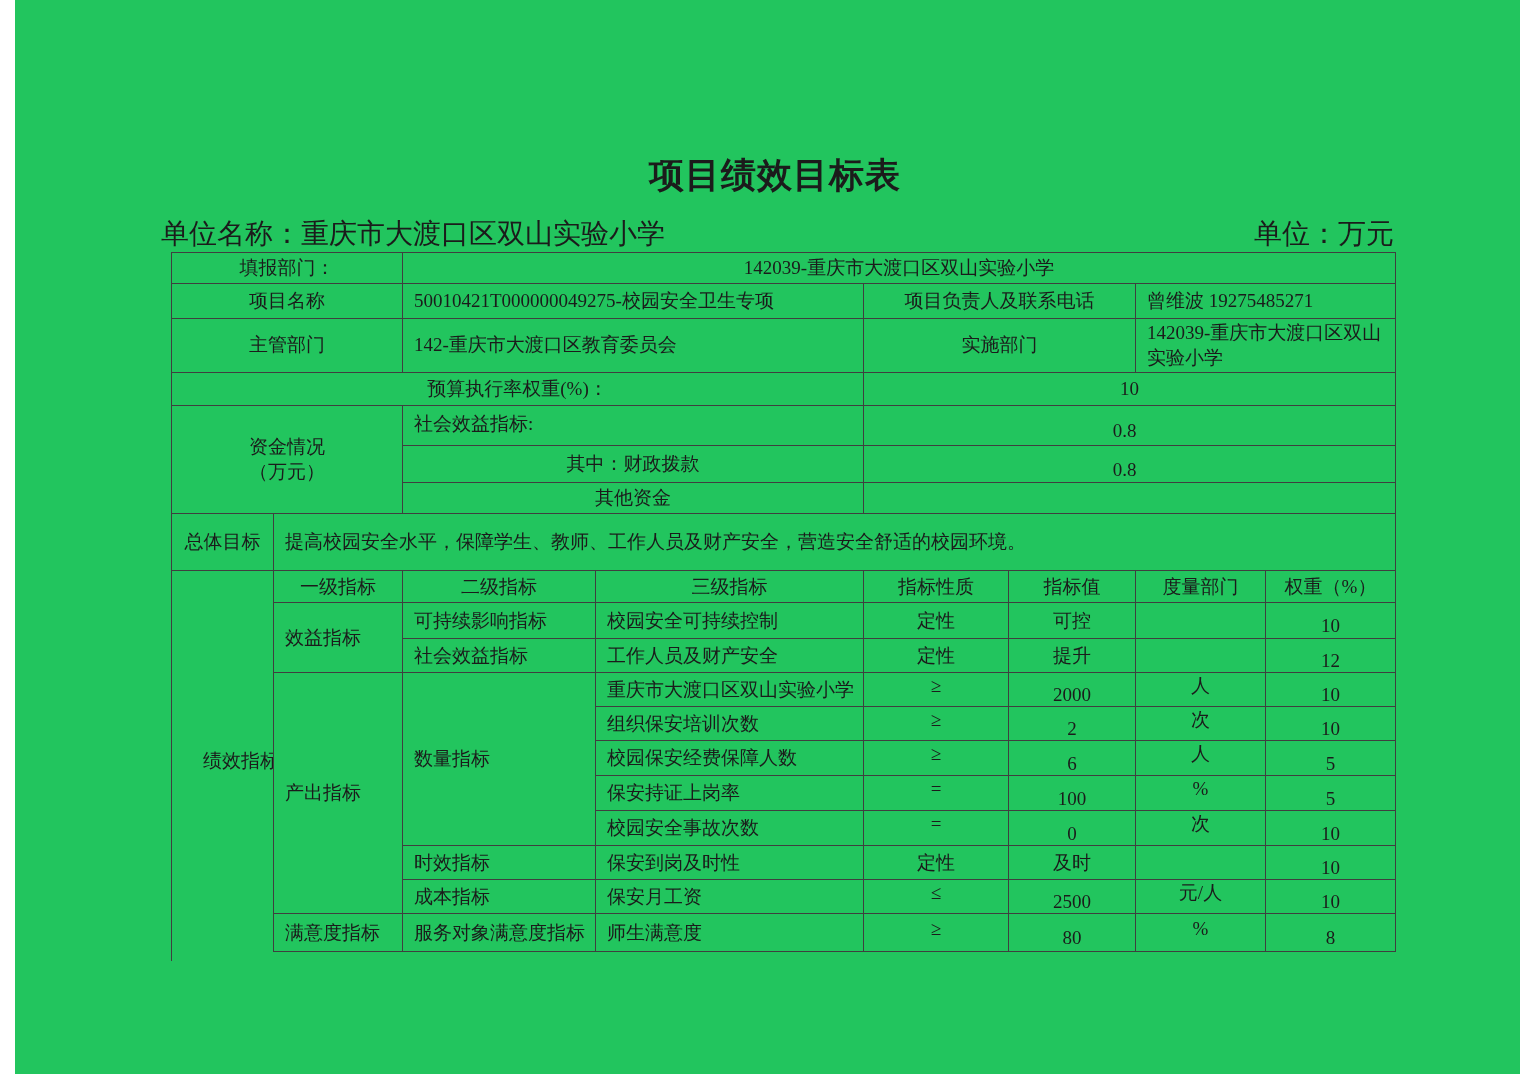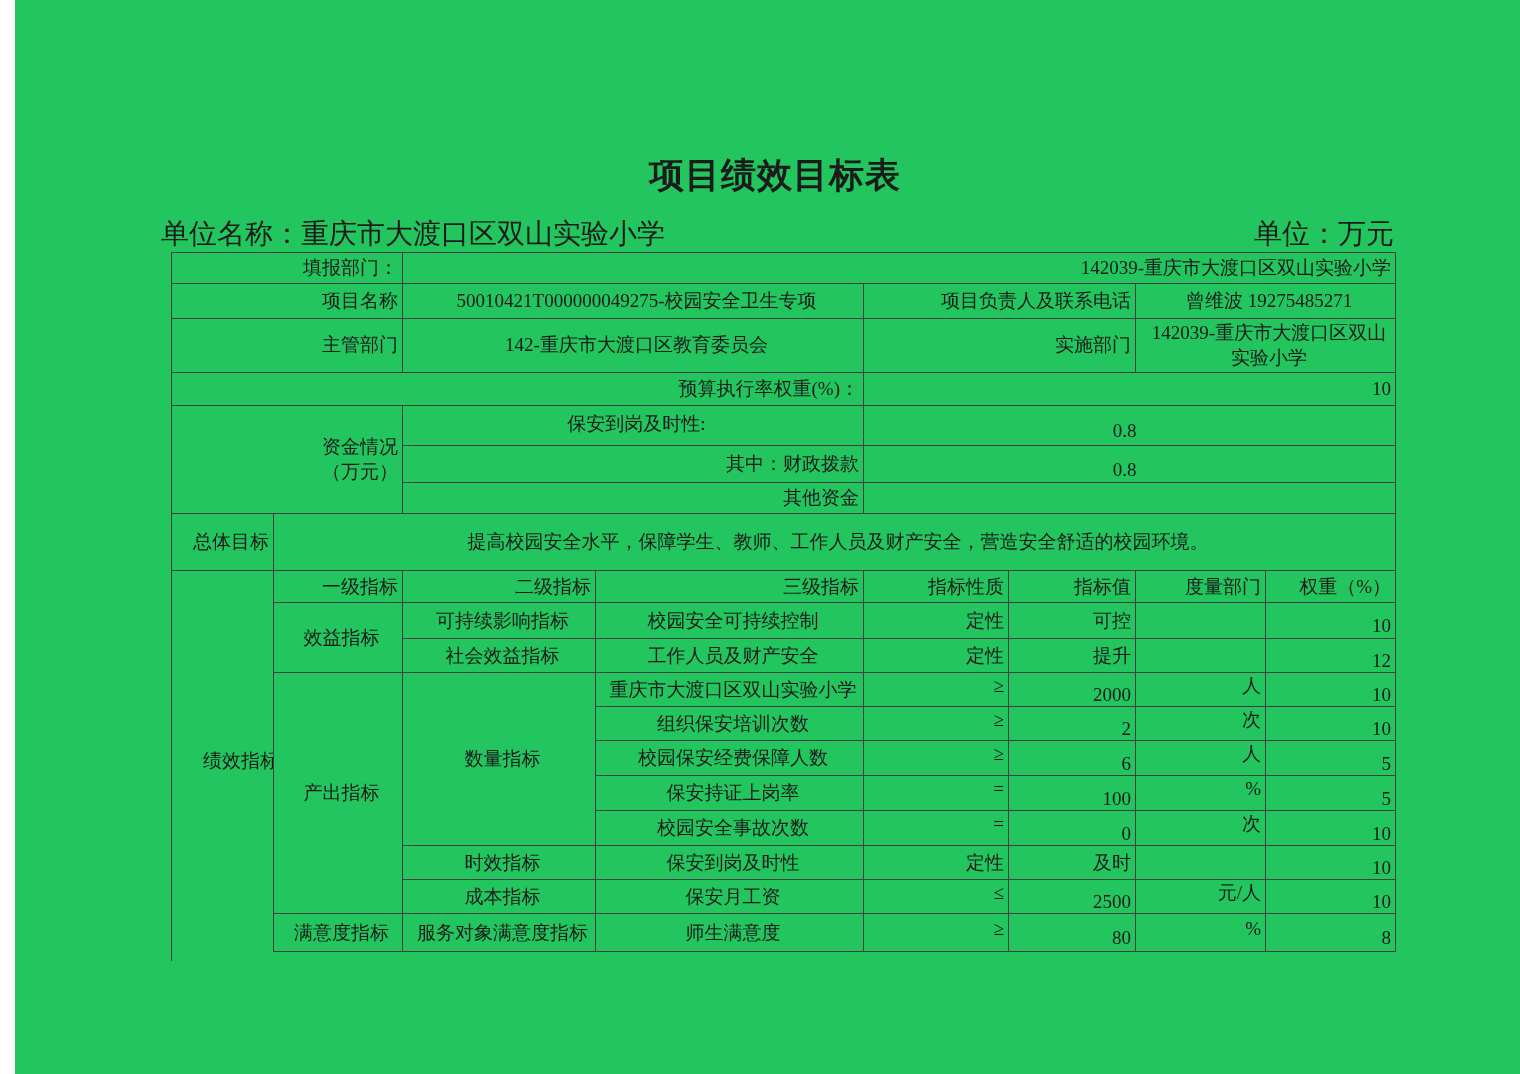--- a/index.html
+++ b/index.html
@@ -32,22 +32,22 @@
     width:1224px;
     font-size:19px;
   }
   td{
     border:1px solid #3f3f3f;
     padding:2px 4px;
     vertical-align:middle;
     line-height:1.3;
     overflow:hidden;
   }
-  .c{text-align:right;}
-  .l{text-align:center;padding-left:11px;}
+  .c{text-align:center;}
+  .l{text-align:left;padding-left:11px;}
   .r{text-align:center;padding-right:14px;}
   .top{vertical-align:top;padding-top:6px;}
   .down{padding-top:12px;line-height:1;}
   .up{padding-bottom:11px;line-height:1;}
   .nw{white-space:nowrap;}
   .nobb{border-bottom:none;padding-left:31px;}
   .cont-line{width:0;height:9px;border-left:1px solid #3f3f3f;}
 </style>
 </head>
 <body>
@@ -97,21 +97,21 @@
       <tr style="height:33px">
         <td colspan="4" class="c nw">预算执行率权重(%)：</td>
         <td colspan="4" class="c nw">10</td>
       </tr>
 
       <tr style="height:40px">
         <td colspan="2" rowspan="3" class="c">
           <span>资金情况</span><br>
           <span>（万元）</span>
         </td>
-        <td colspan="2" class="l top nw">保安到岗及时性:</td>
+        <td colspan="2" class="l top nw">社会效益指标:</td>
         <td colspan="4" class="r down nw">0.8</td>
       </tr>
       <tr style="height:37px">
         <td colspan="2" class="c nw">其中：财政拨款</td>
         <td colspan="4" class="r down nw">0.8</td>
       </tr>
       <tr style="height:31px">
         <td colspan="2" class="c nw">其他资金</td>
         <td colspan="4" class="r nw"></td>
       </tr>

